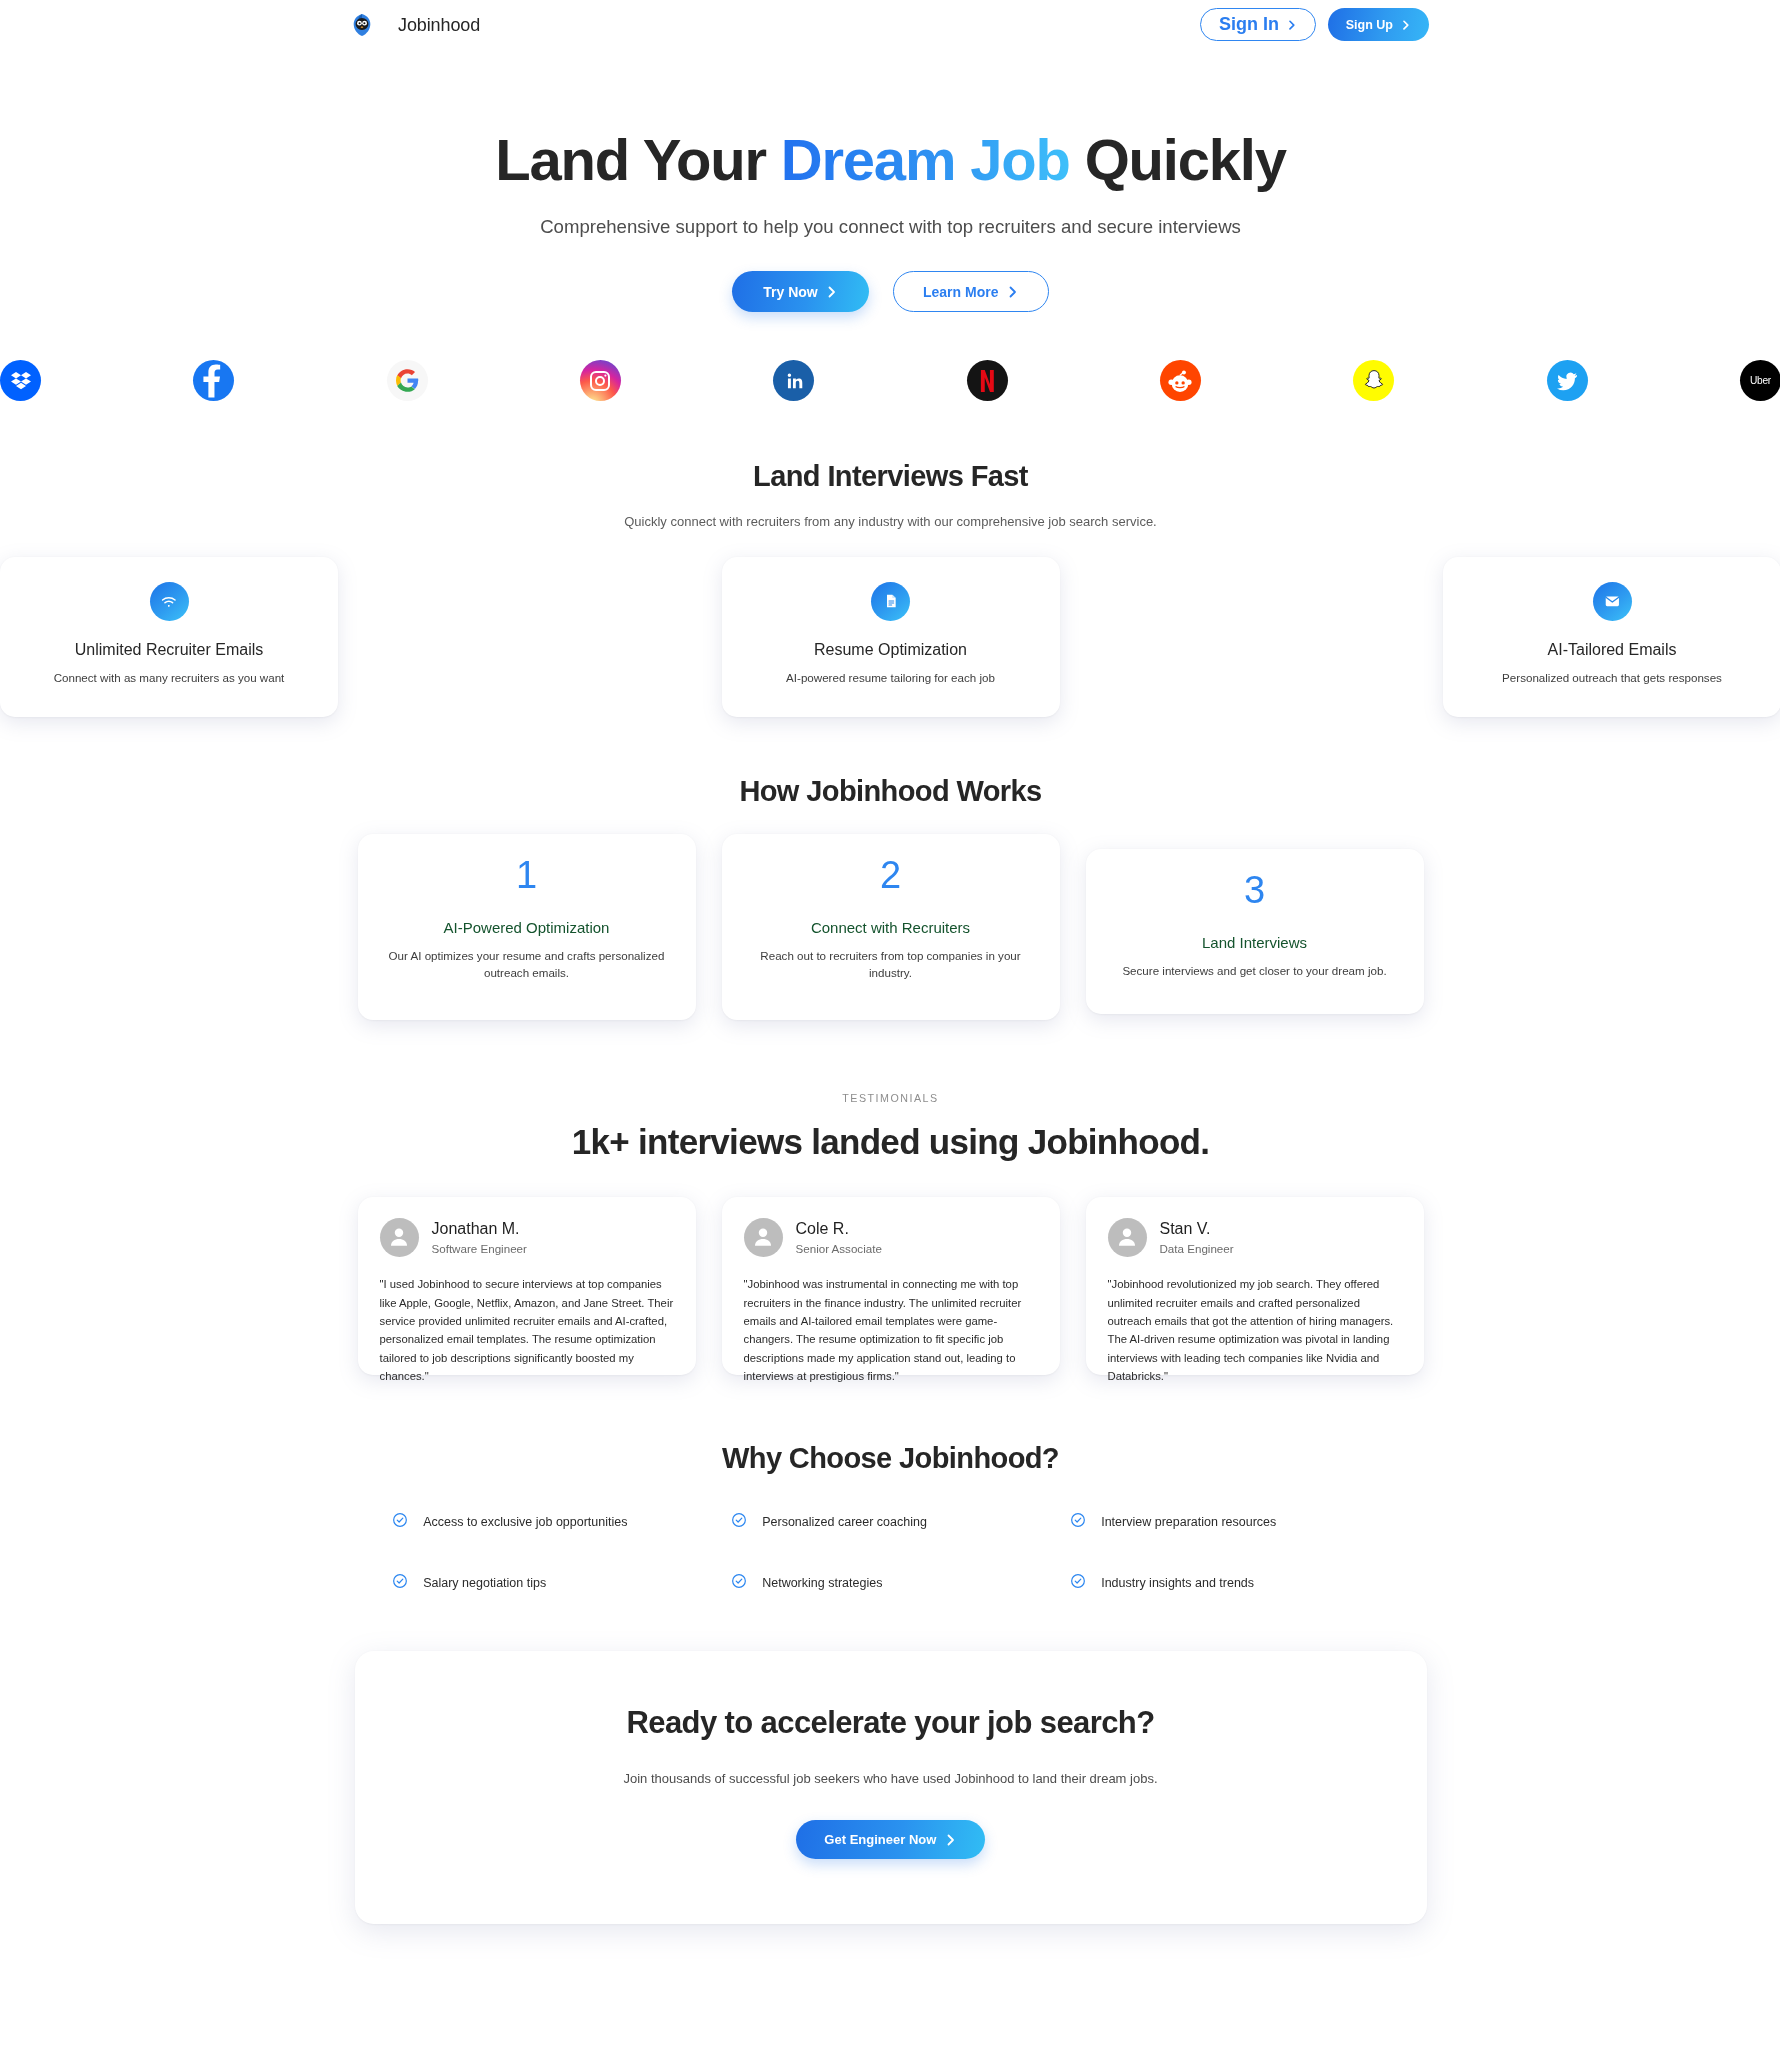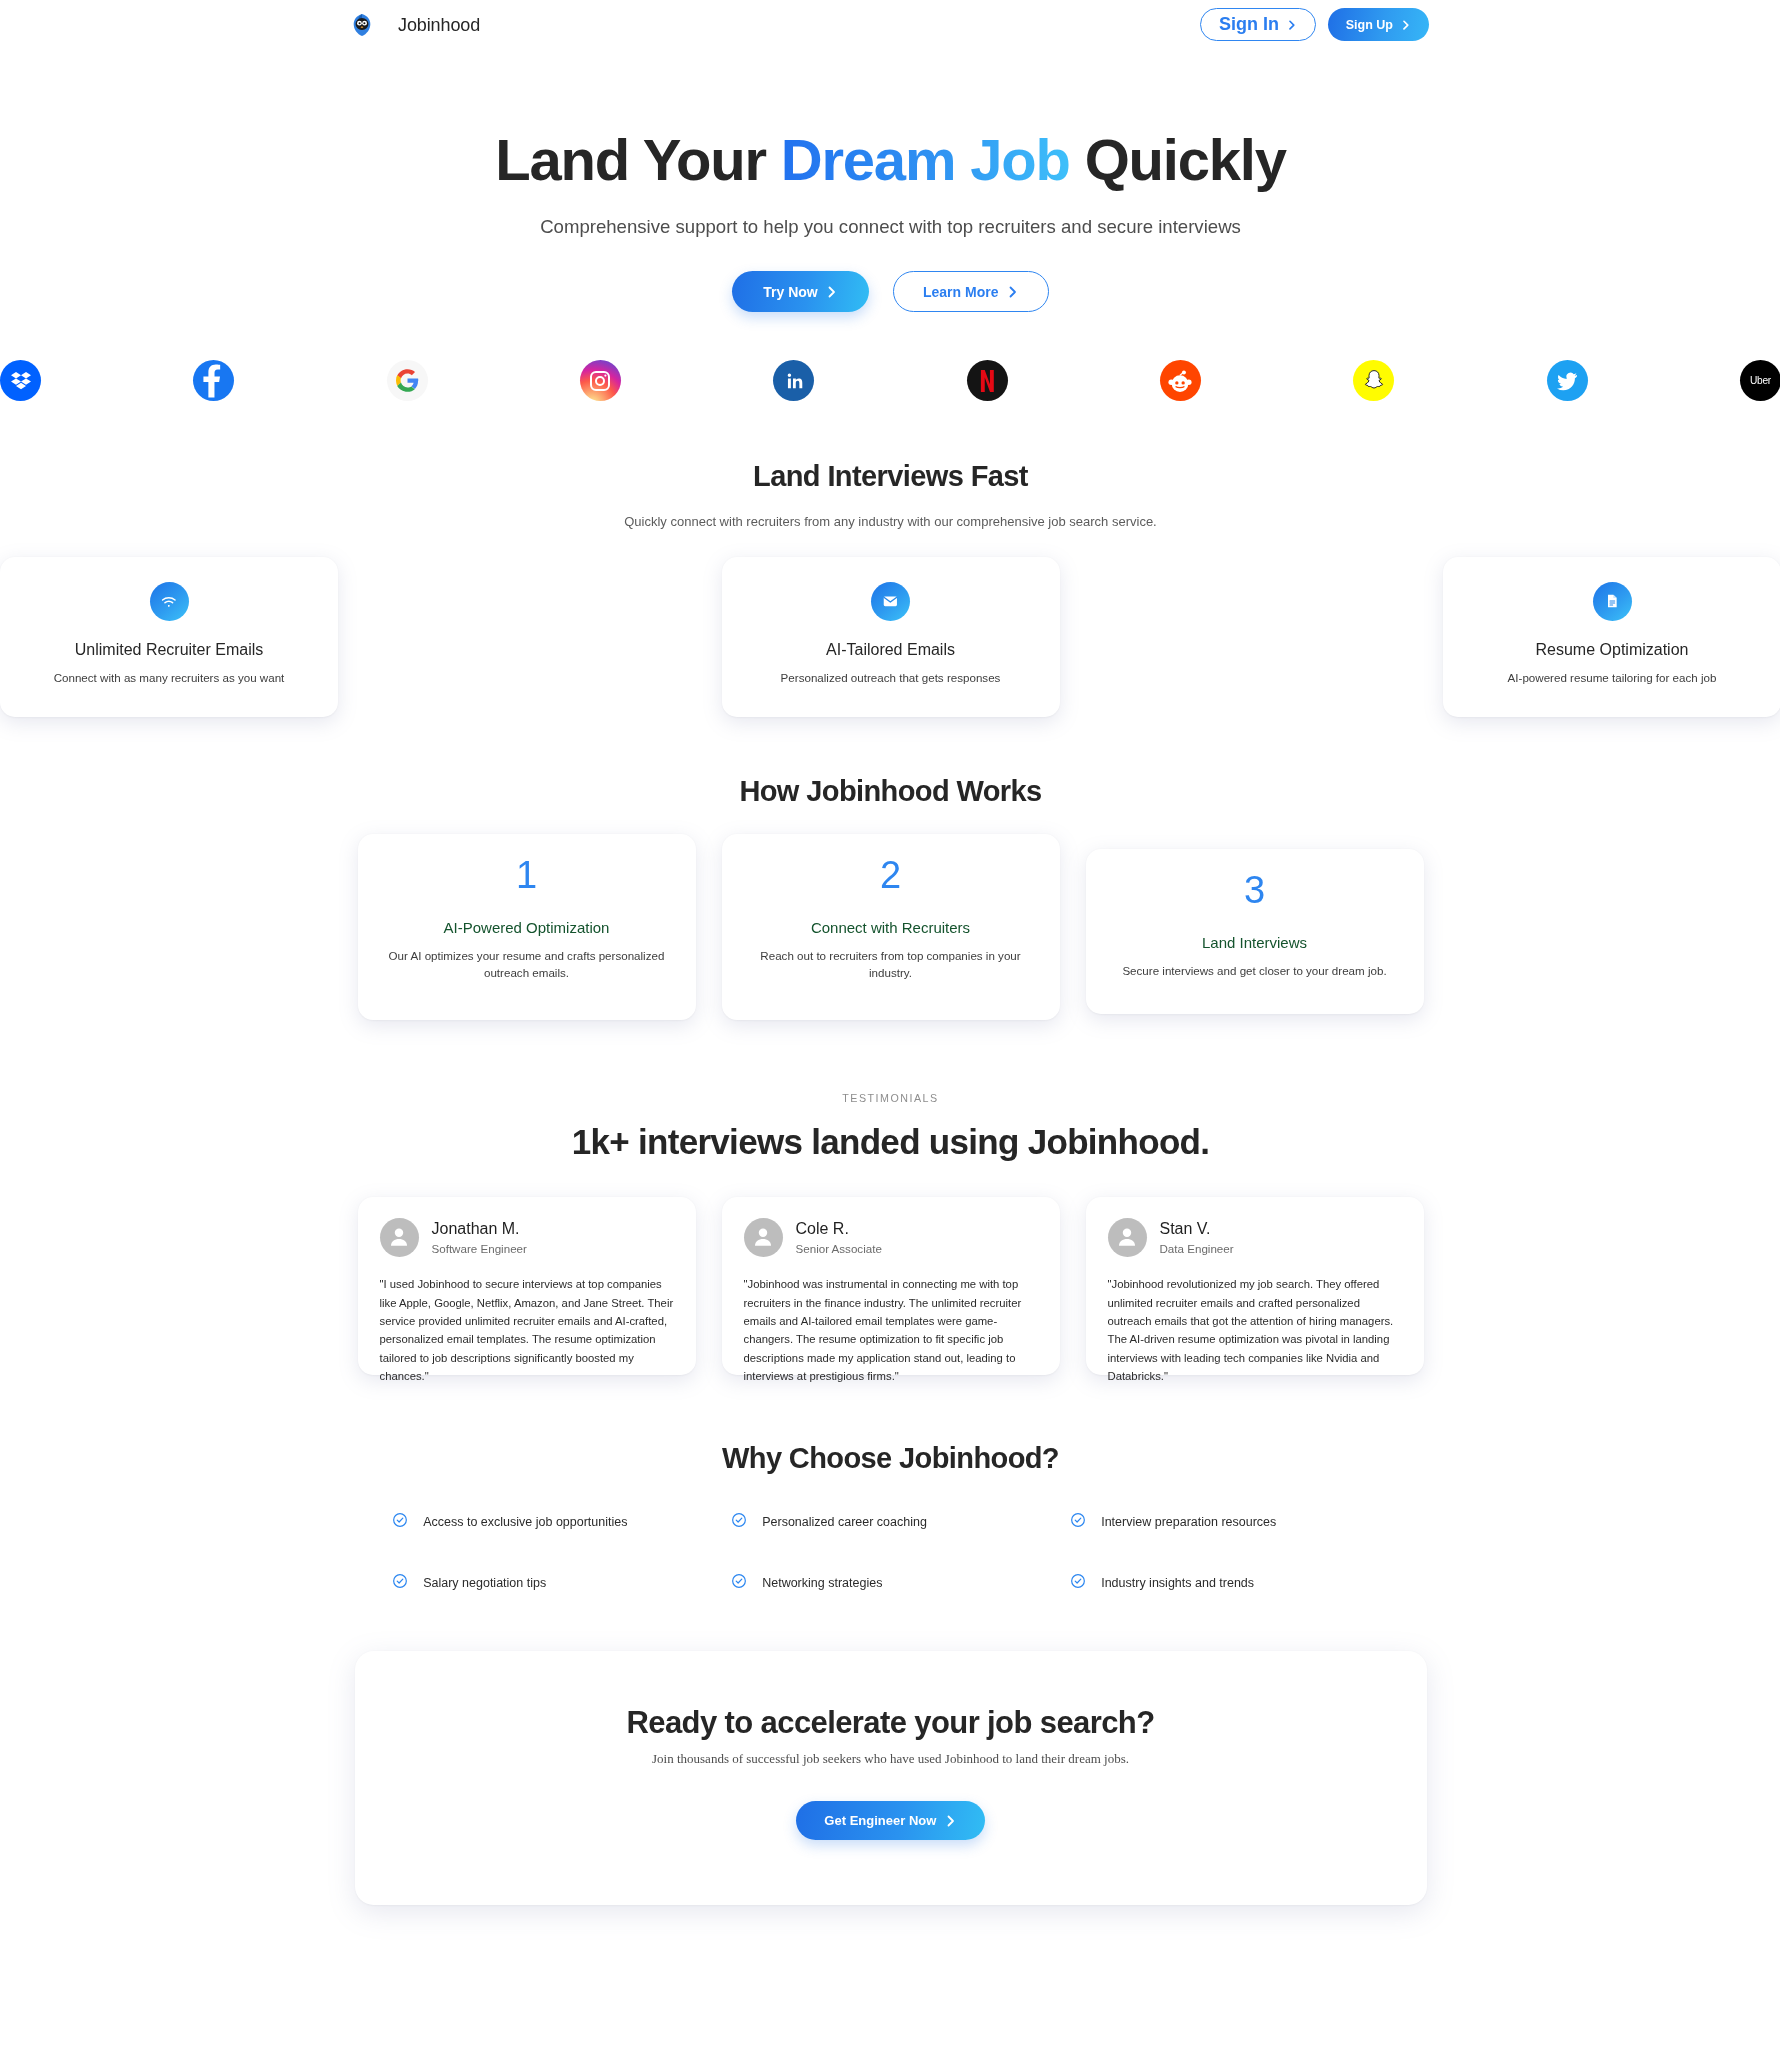--- a/index.html
+++ b/index.html
@@ -289,24 +289,23 @@
     padding: 54px 18.6px 65px 18.6px;
     min-height: 213px;
   }
   .cta-title {
     font-size: 31px;
     font-weight: bold;
     color: #262626;
     letter-spacing: -0.6px;
   }
   .cta-sub {
-    margin-top: 10px;
+    margin-top: 30px;
     font-size: 13px;
     color: #4d4d4d;
-    font-family: Liberation Serif, serif;
   }
   .cta-btn-wrap { margin-top: 34px; display: flex; justify-content: center; }
   .btn-get {
     background: linear-gradient(100deg, #1f6fe6 0%, #2a92ef 55%, #31bdf4 100%);
     color: #fff;
     font-size: 13px;
     height: 39px;
     padding: 0 28px;
     box-shadow: 0 5.6px 13px rgba(40,120,230,0.25);
   }
@@ -465,39 +464,39 @@
               <path d="M12 17.5v0"></path>
               <circle cx="12" cy="17.6" r="1.1" fill="#ffffff" stroke="none"></circle>
           </svg>
         </div>
         <div class="feature-name">Unlimited Recruiter Emails</div>
         <div class="feature-desc">Connect with as many recruiters as you want</div>
       </div>
 
       <div class="card feature-card">
         <div class="feature-icon">
-          <svg width="16.7" height="16.7" viewBox="0 0 24 24">
-              <rect x="2.5" y="5" width="19" height="14" rx="2" fill="#ffffff"></rect>
-              <path d="M3.2 6.5 L12 13 L20.8 6.5" fill="none" stroke="#2a8ae8" stroke-width="2" stroke-linecap="round" stroke-linejoin="round"></path>
-            </svg>
-        </div>
-        <div class="feature-name">AI-Tailored Emails</div>
-        <div class="feature-desc">Personalized outreach that gets responses</div>
-      </div>
-
-      <div class="card feature-card">
-        <div class="feature-icon">
           <svg width="16" height="16" viewBox="0 0 24 24">
               <path d="M6 2.5h8l5 5v14H6z" fill="#ffffff"></path>
               <path d="M14 2.5v5h5" fill="#cfe6fb"></path>
               <path d="M9 12h7M9 15h7M9 18h4" stroke="#2a8ae8" stroke-width="1.6" stroke-linecap="round"></path>
             </svg>
         </div>
         <div class="feature-name">Resume Optimization</div>
         <div class="feature-desc">AI-powered resume tailoring for each job</div>
+      </div>
+
+      <div class="card feature-card">
+        <div class="feature-icon">
+          <svg width="16.7" height="16.7" viewBox="0 0 24 24">
+              <rect x="2.5" y="5" width="19" height="14" rx="2" fill="#ffffff"></rect>
+              <path d="M3.2 6.5 L12 13 L20.8 6.5" fill="none" stroke="#2a8ae8" stroke-width="2" stroke-linecap="round" stroke-linejoin="round"></path>
+            </svg>
+        </div>
+        <div class="feature-name">AI-Tailored Emails</div>
+        <div class="feature-desc">Personalized outreach that gets responses</div>
       </div>
 
     </div>
   </div>
 
   <div style="margin-top:58px">
     <h2 class="sec-title">How Jobinhood Works</h2>
 
     <div class="steps-row">
 

